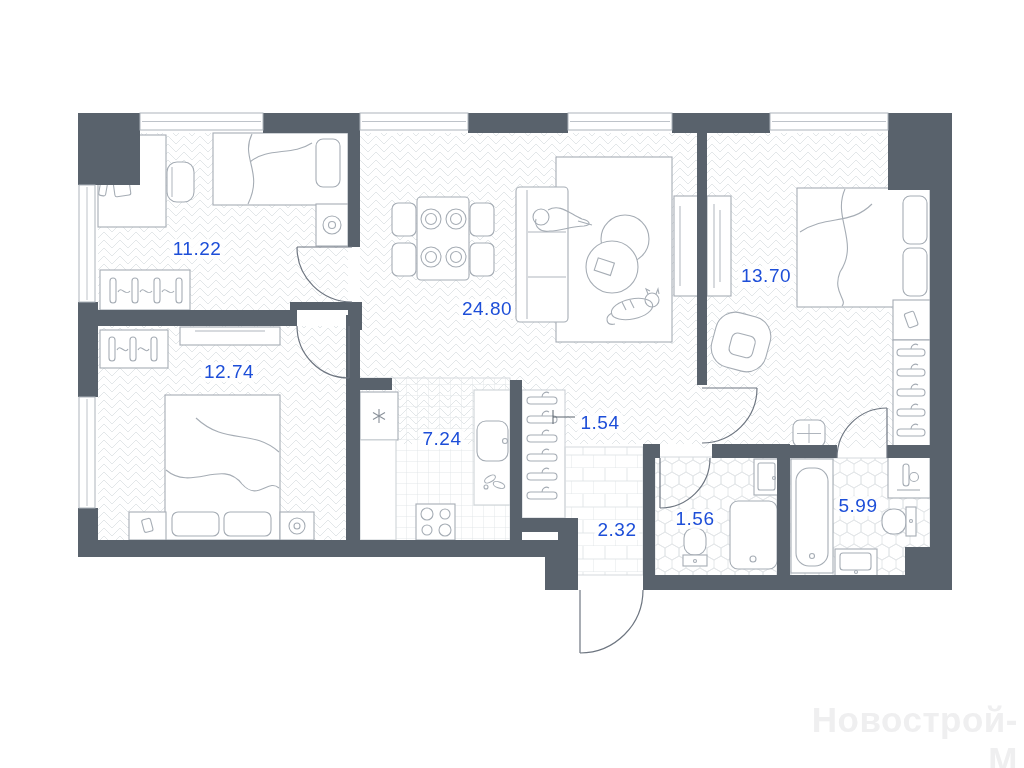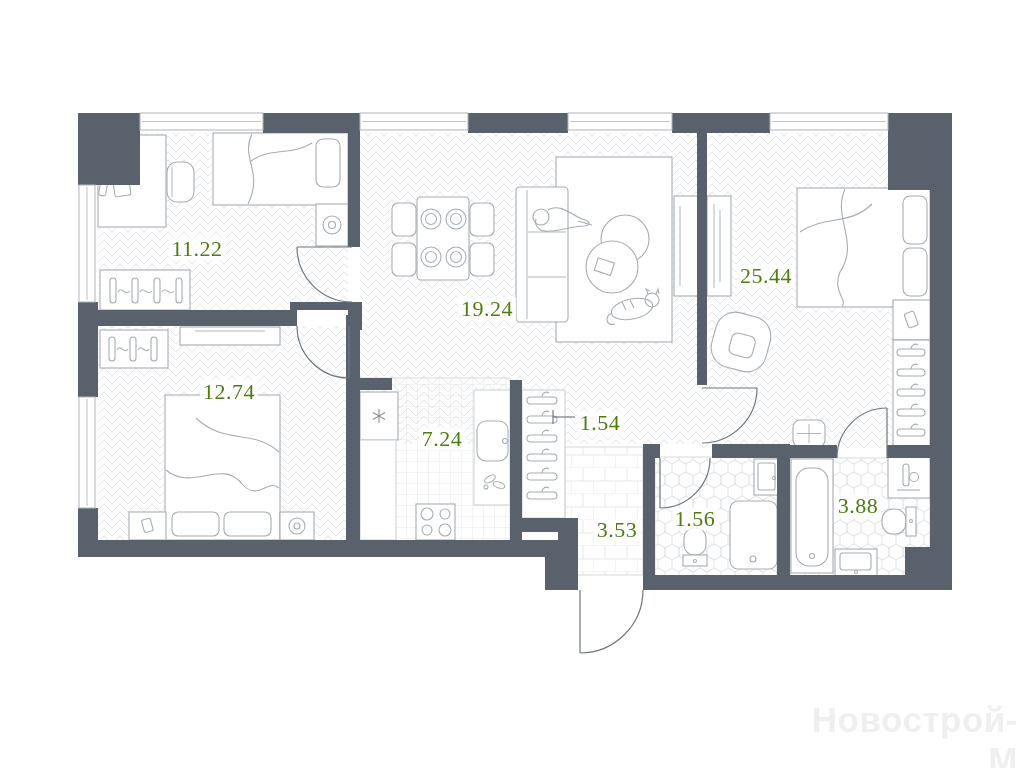--- a/index.html
+++ b/index.html
@@ -2,24 +2,24 @@
 <html><head>
 <meta charset="utf-8">
 <style>
   html,body{margin:0;padding:0;background:#ffffff;}
   body{width:1024px;height:768px;overflow:hidden;font-family:"Liberation Sans",sans-serif;}
   .plan{position:relative;width:1024px;height:768px;background:#fff;}
   .plan svg{position:absolute;left:0;top:0;}
   .room-label{
     position:absolute;
     transform:translate(-50%,-50%);
-    font-family:Liberation Serif, serif;
-    font-size:22px;
+    font-family:Liberation Sans, sans-serif;
+    font-size:19px;
     letter-spacing:.5px;
-    color:#4d7c0f;
+    color:#1d4ed8;
     background:rgba(255,255,255,.8);
     padding:0 3px;
     line-height:1.05;
     white-space:nowrap;
   }
   .watermark{
     position:absolute;
     left:788px;top:700px;
     width:230px;
     text-align:right;
@@ -339,23 +339,23 @@
           <path d="M837 458 A50 50 0 0 1 887 408"></path>
     </g>
     <g>
       <path d="M580 590 L580 653"></path>
           <path d="M643 590 A63 63 0 0 1 580 653"></path>
     </g>
   </g>
 </svg>
 
   <div class="room-label" style="left:197px;top:249px">11.22</div>
-  <div class="room-label" style="left:229px;top:392px">12.74</div>
-  <div class="room-label" style="left:487px;top:309px">19.24</div>
-  <div class="room-label" style="left:766px;top:276px">25.44</div>
+  <div class="room-label" style="left:229px;top:372px">12.74</div>
+  <div class="room-label" style="left:487px;top:309px">24.80</div>
+  <div class="room-label" style="left:766px;top:276px">13.70</div>
   <div class="room-label" style="left:442px;top:439px">7.24</div>
   <div class="room-label" style="left:600px;top:423px">1.54</div>
-  <div class="room-label" style="left:617px;top:530px">3.53</div>
+  <div class="room-label" style="left:617px;top:530px">2.32</div>
   <div class="room-label" style="left:695px;top:519px">1.56</div>
-  <div class="room-label" style="left:858px;top:506px">3.88</div>
+  <div class="room-label" style="left:858px;top:506px">5.99</div>
 
   <div class="watermark">Новострой-М</div>
 </div>
 
 </body></html>

